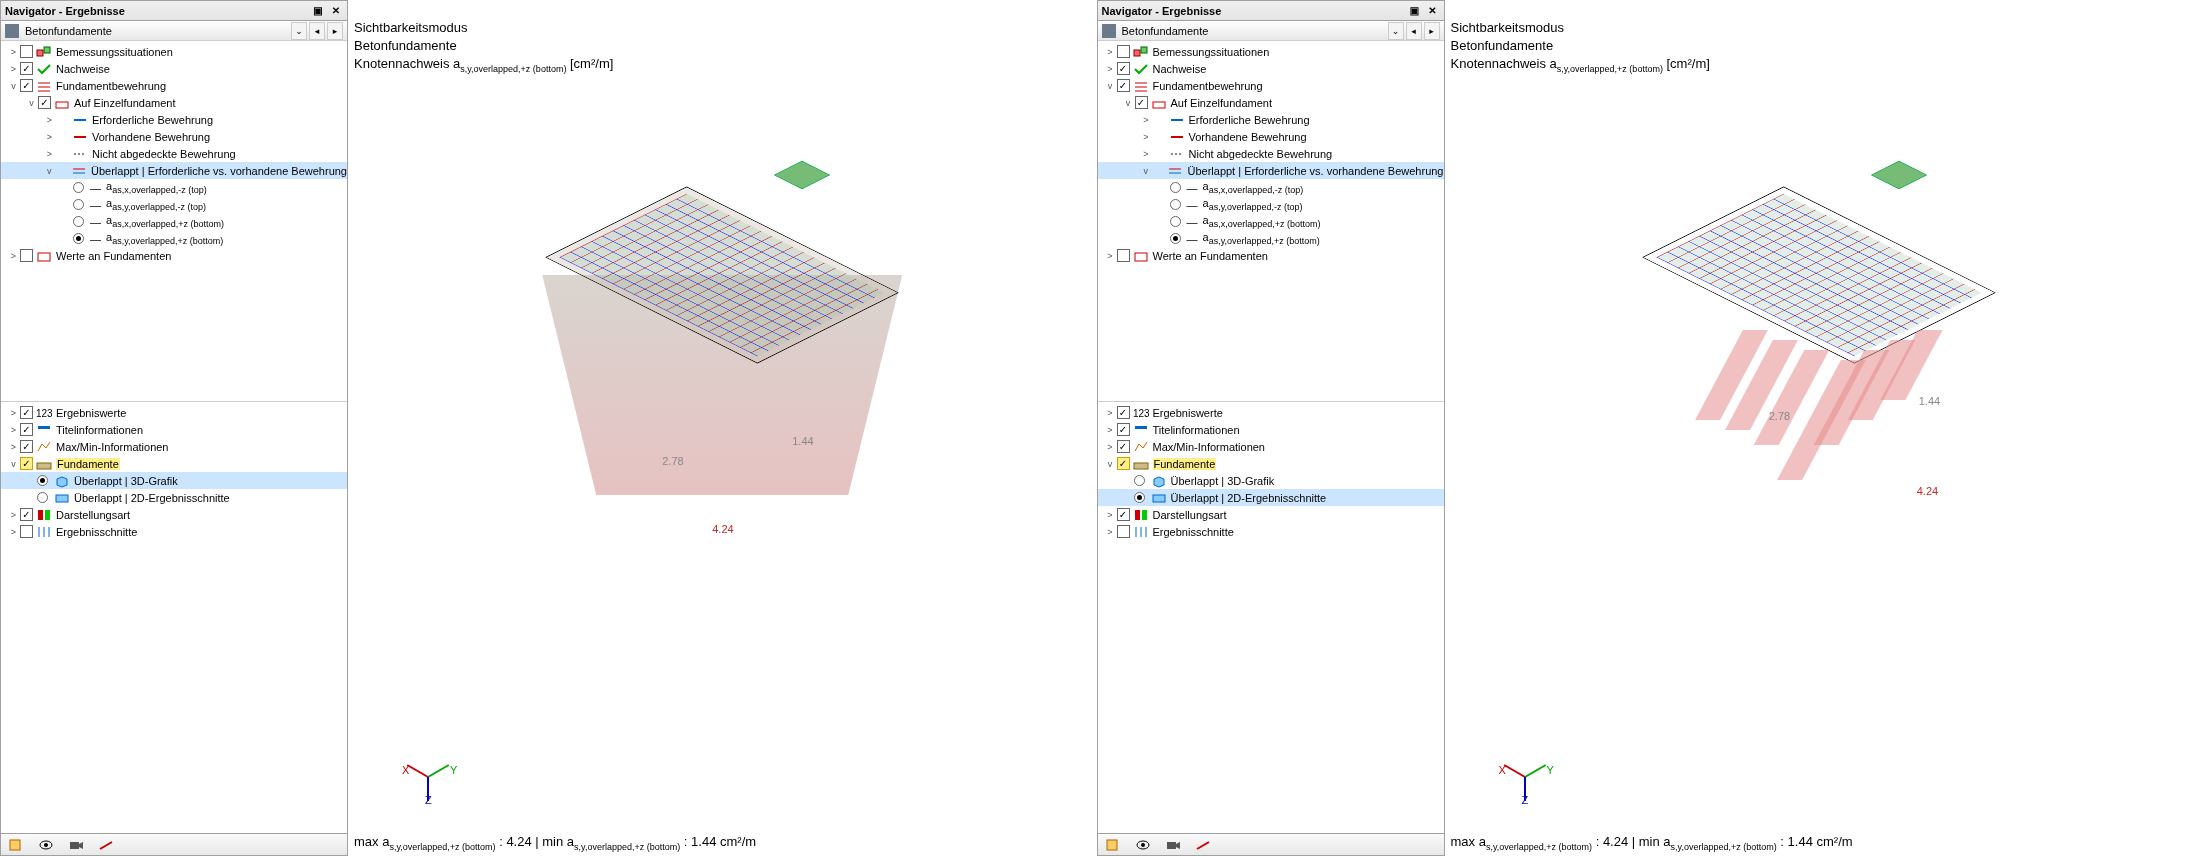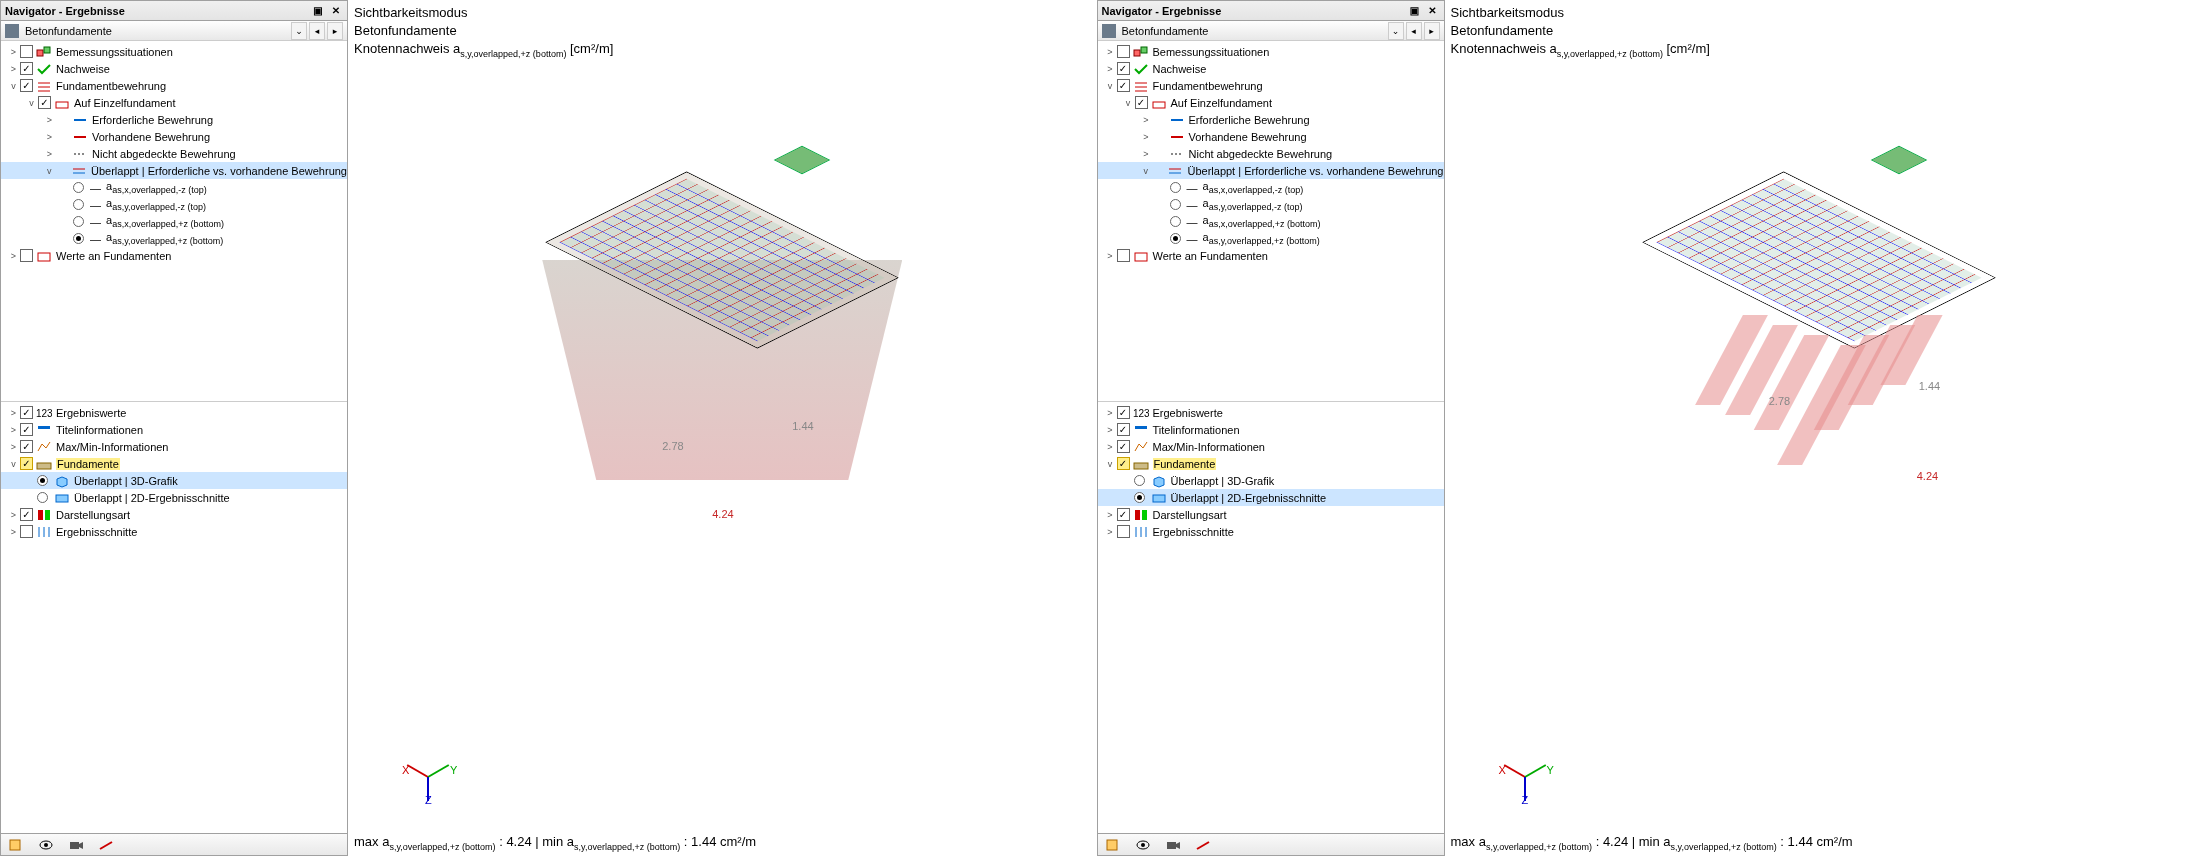--- a/index.html
+++ b/index.html
@@ -18,21 +18,21 @@
   .row.sel { background:#cce5ff; }
   .tw { width:13px; text-align:center; font-size:9px; color:#555; cursor:pointer; }
   .cb { width:13px; height:13px; border:1px solid #666; margin:0 3px 0 0; background:#fff; display:flex; align-items:center; justify-content:center; font-size:10px; }
   .cb.ck::after{content:"✓"; color:#000; font-size:10px; line-height:1;}
   .radio { width:11px; height:11px; border:1px solid #666; border-radius:50%; margin:0 6px 0 0; background:#fff; display:flex; align-items:center; justify-content:center;}
   .radio.ck::after{content:""; width:5px; height:5px; border-radius:50%; background:#000;}
   .ic { width:16px; height:14px; margin-right:4px; display:flex; align-items:center; justify-content:center; }
   .hl { background:#ffef8a; padding:0 1px;}
   .toolbar { height:22px; border-top:1px solid #a0a0a0; background:linear-gradient(#fafafa,#e8e8e8); display:flex; align-items:center; padding:0 4px; gap:8px;}
   .toolbar .tb { width:22px; height:18px; border:1px solid transparent; display:flex; align-items:center; justify-content:center;}
-  .view { flex:1; position:relative; background:#fff; }
+  .view { flex:1; position:relative; background:#fff;margin-top:15px; }
   .vt { position:absolute; top:4px; left:6px; font-size:13px; line-height:1.4; }
   .vt sub{font-size:9px;}
   .vb { position:absolute; bottom:4px; left:6px; right:6px; font-size:13px; }
   .vb sub{font-size:9px;}
   .canvas { position:absolute; top:60px; left:20px; right:20px; bottom:30px; }
   .val { position:absolute; color:#c62828; font-size:11px; }
   
   .iso { position:relative; width:500px; height:400px; margin:40px auto 0; }
   .top-face { position:absolute; width:300px; height:200px; background:rgba(200,190,175,0.35); border:1px solid #000; transform:rotateX(60deg) rotateZ(45deg); top:60px; left:100px;}
   .grid-face { position:absolute; width:280px; height:180px; top:70px; left:110px; transform:rotateX(60deg) rotateZ(45deg);

